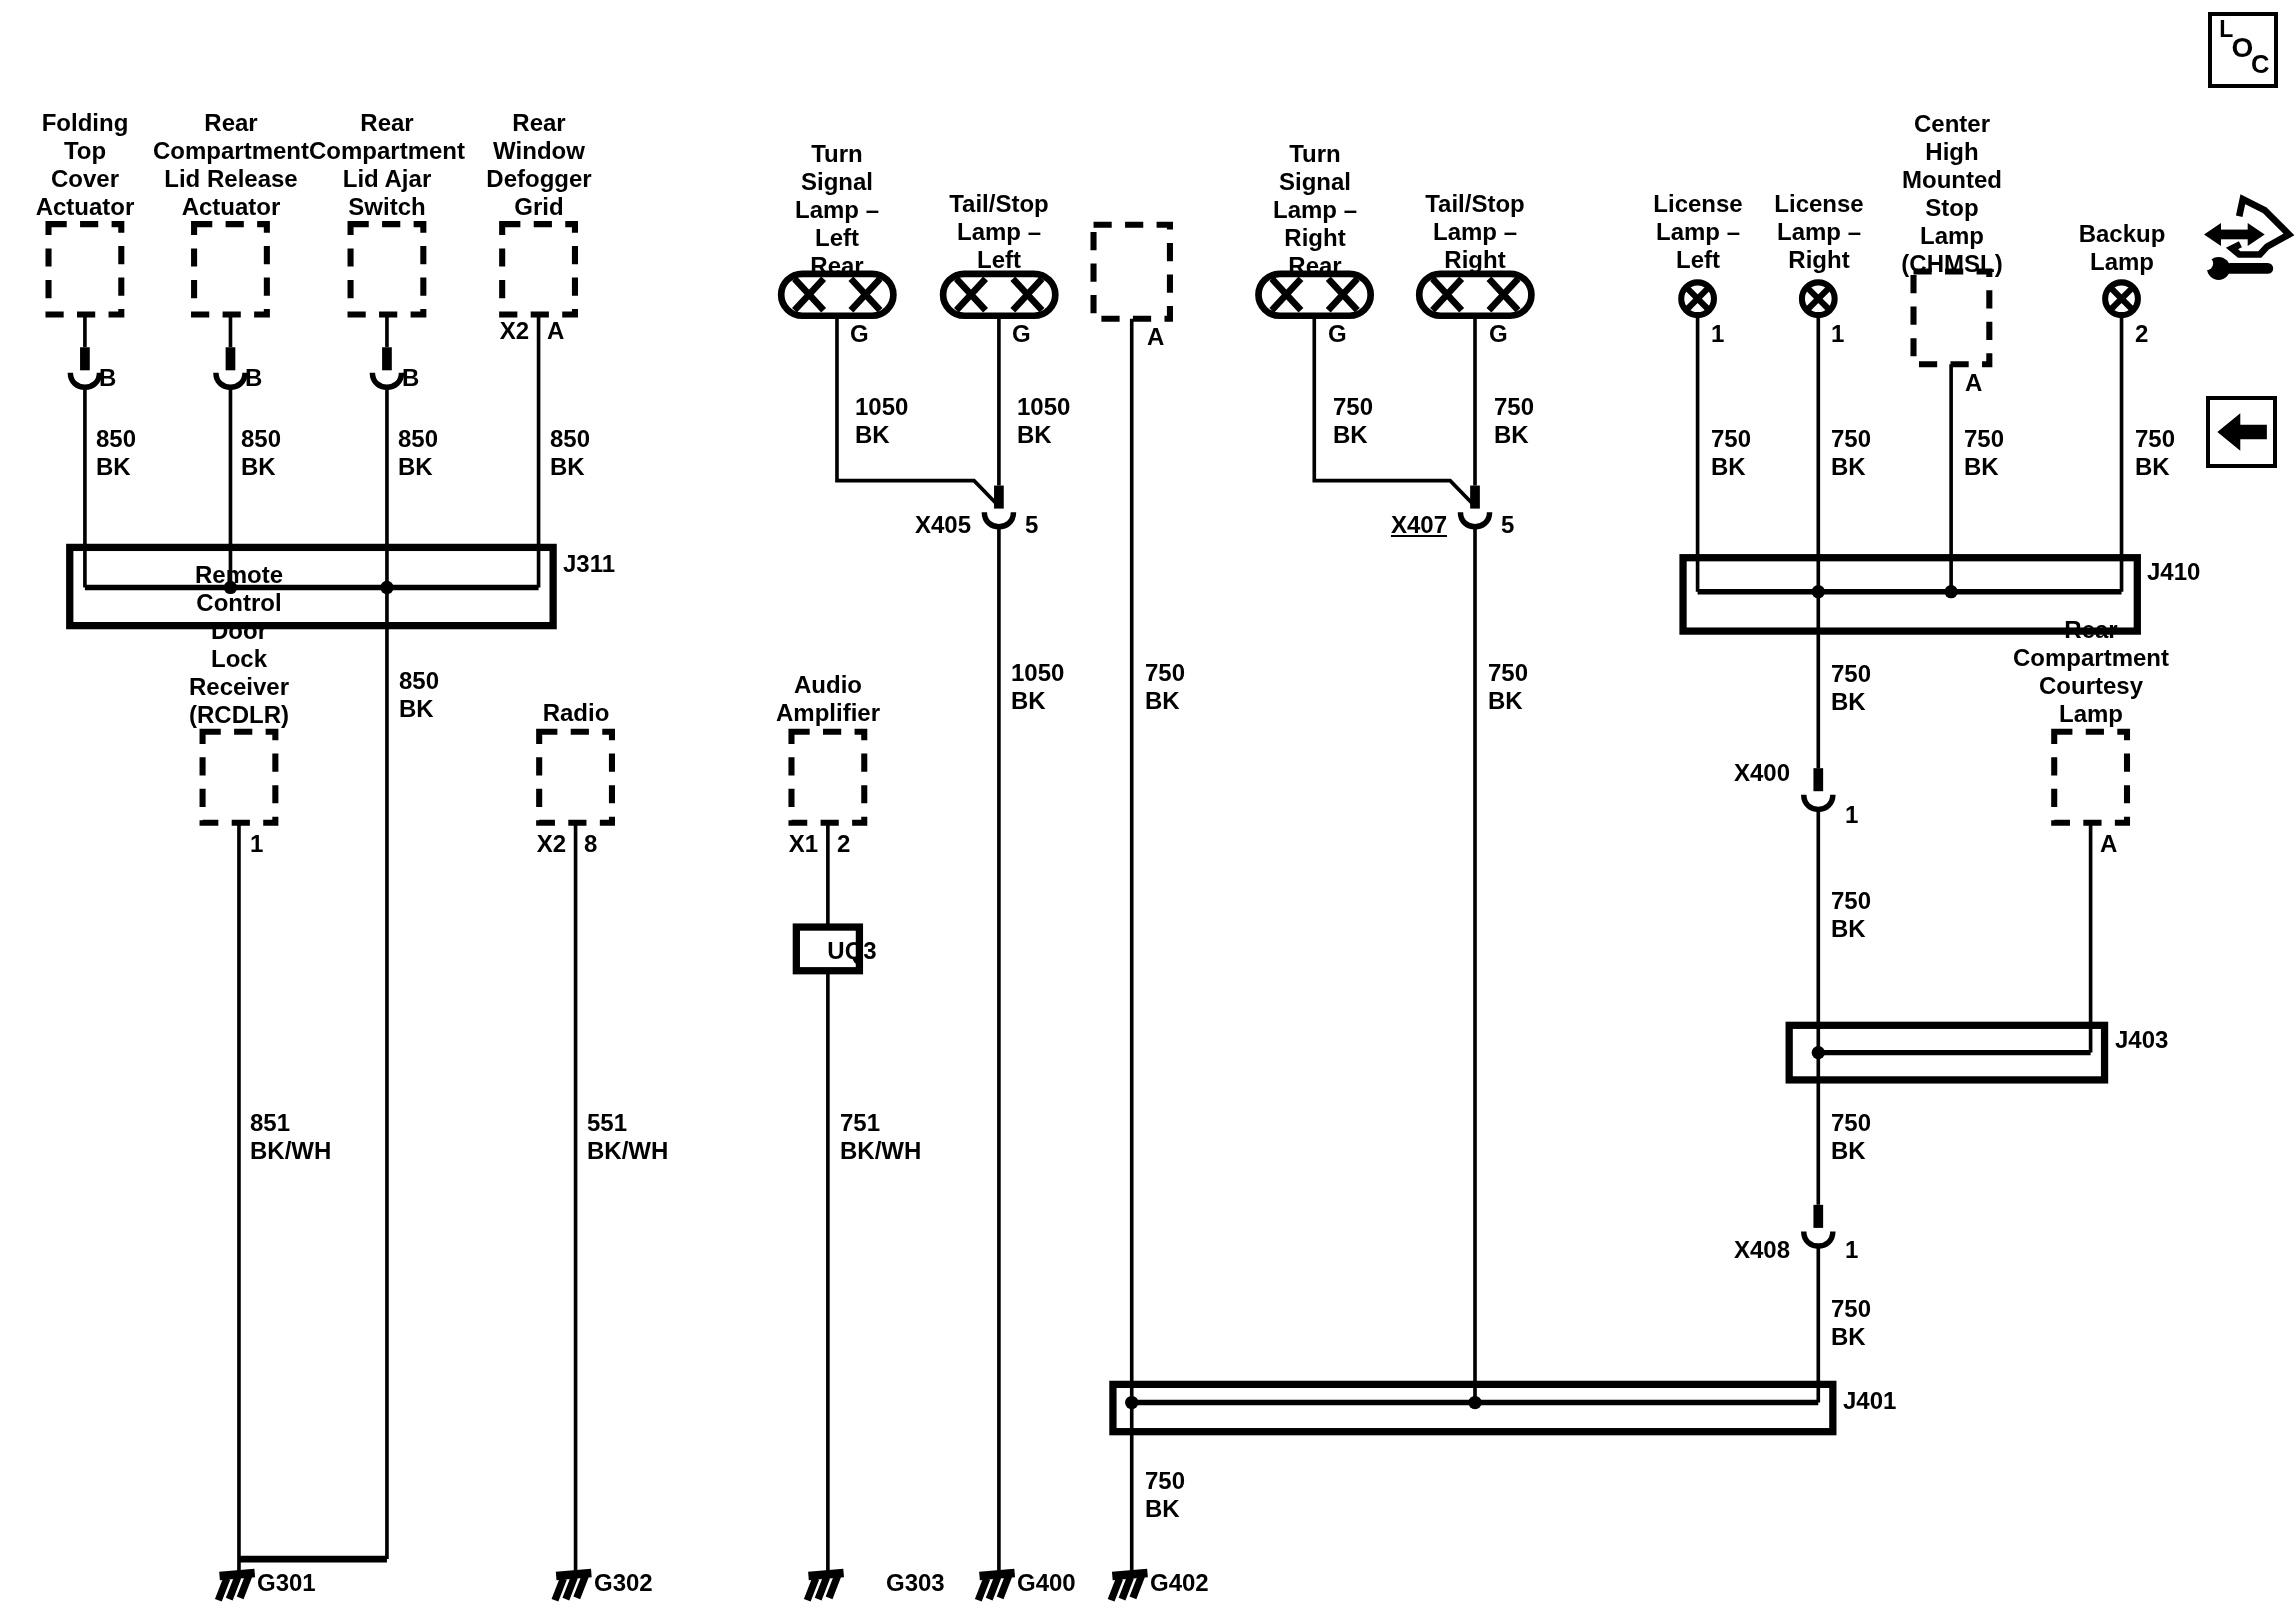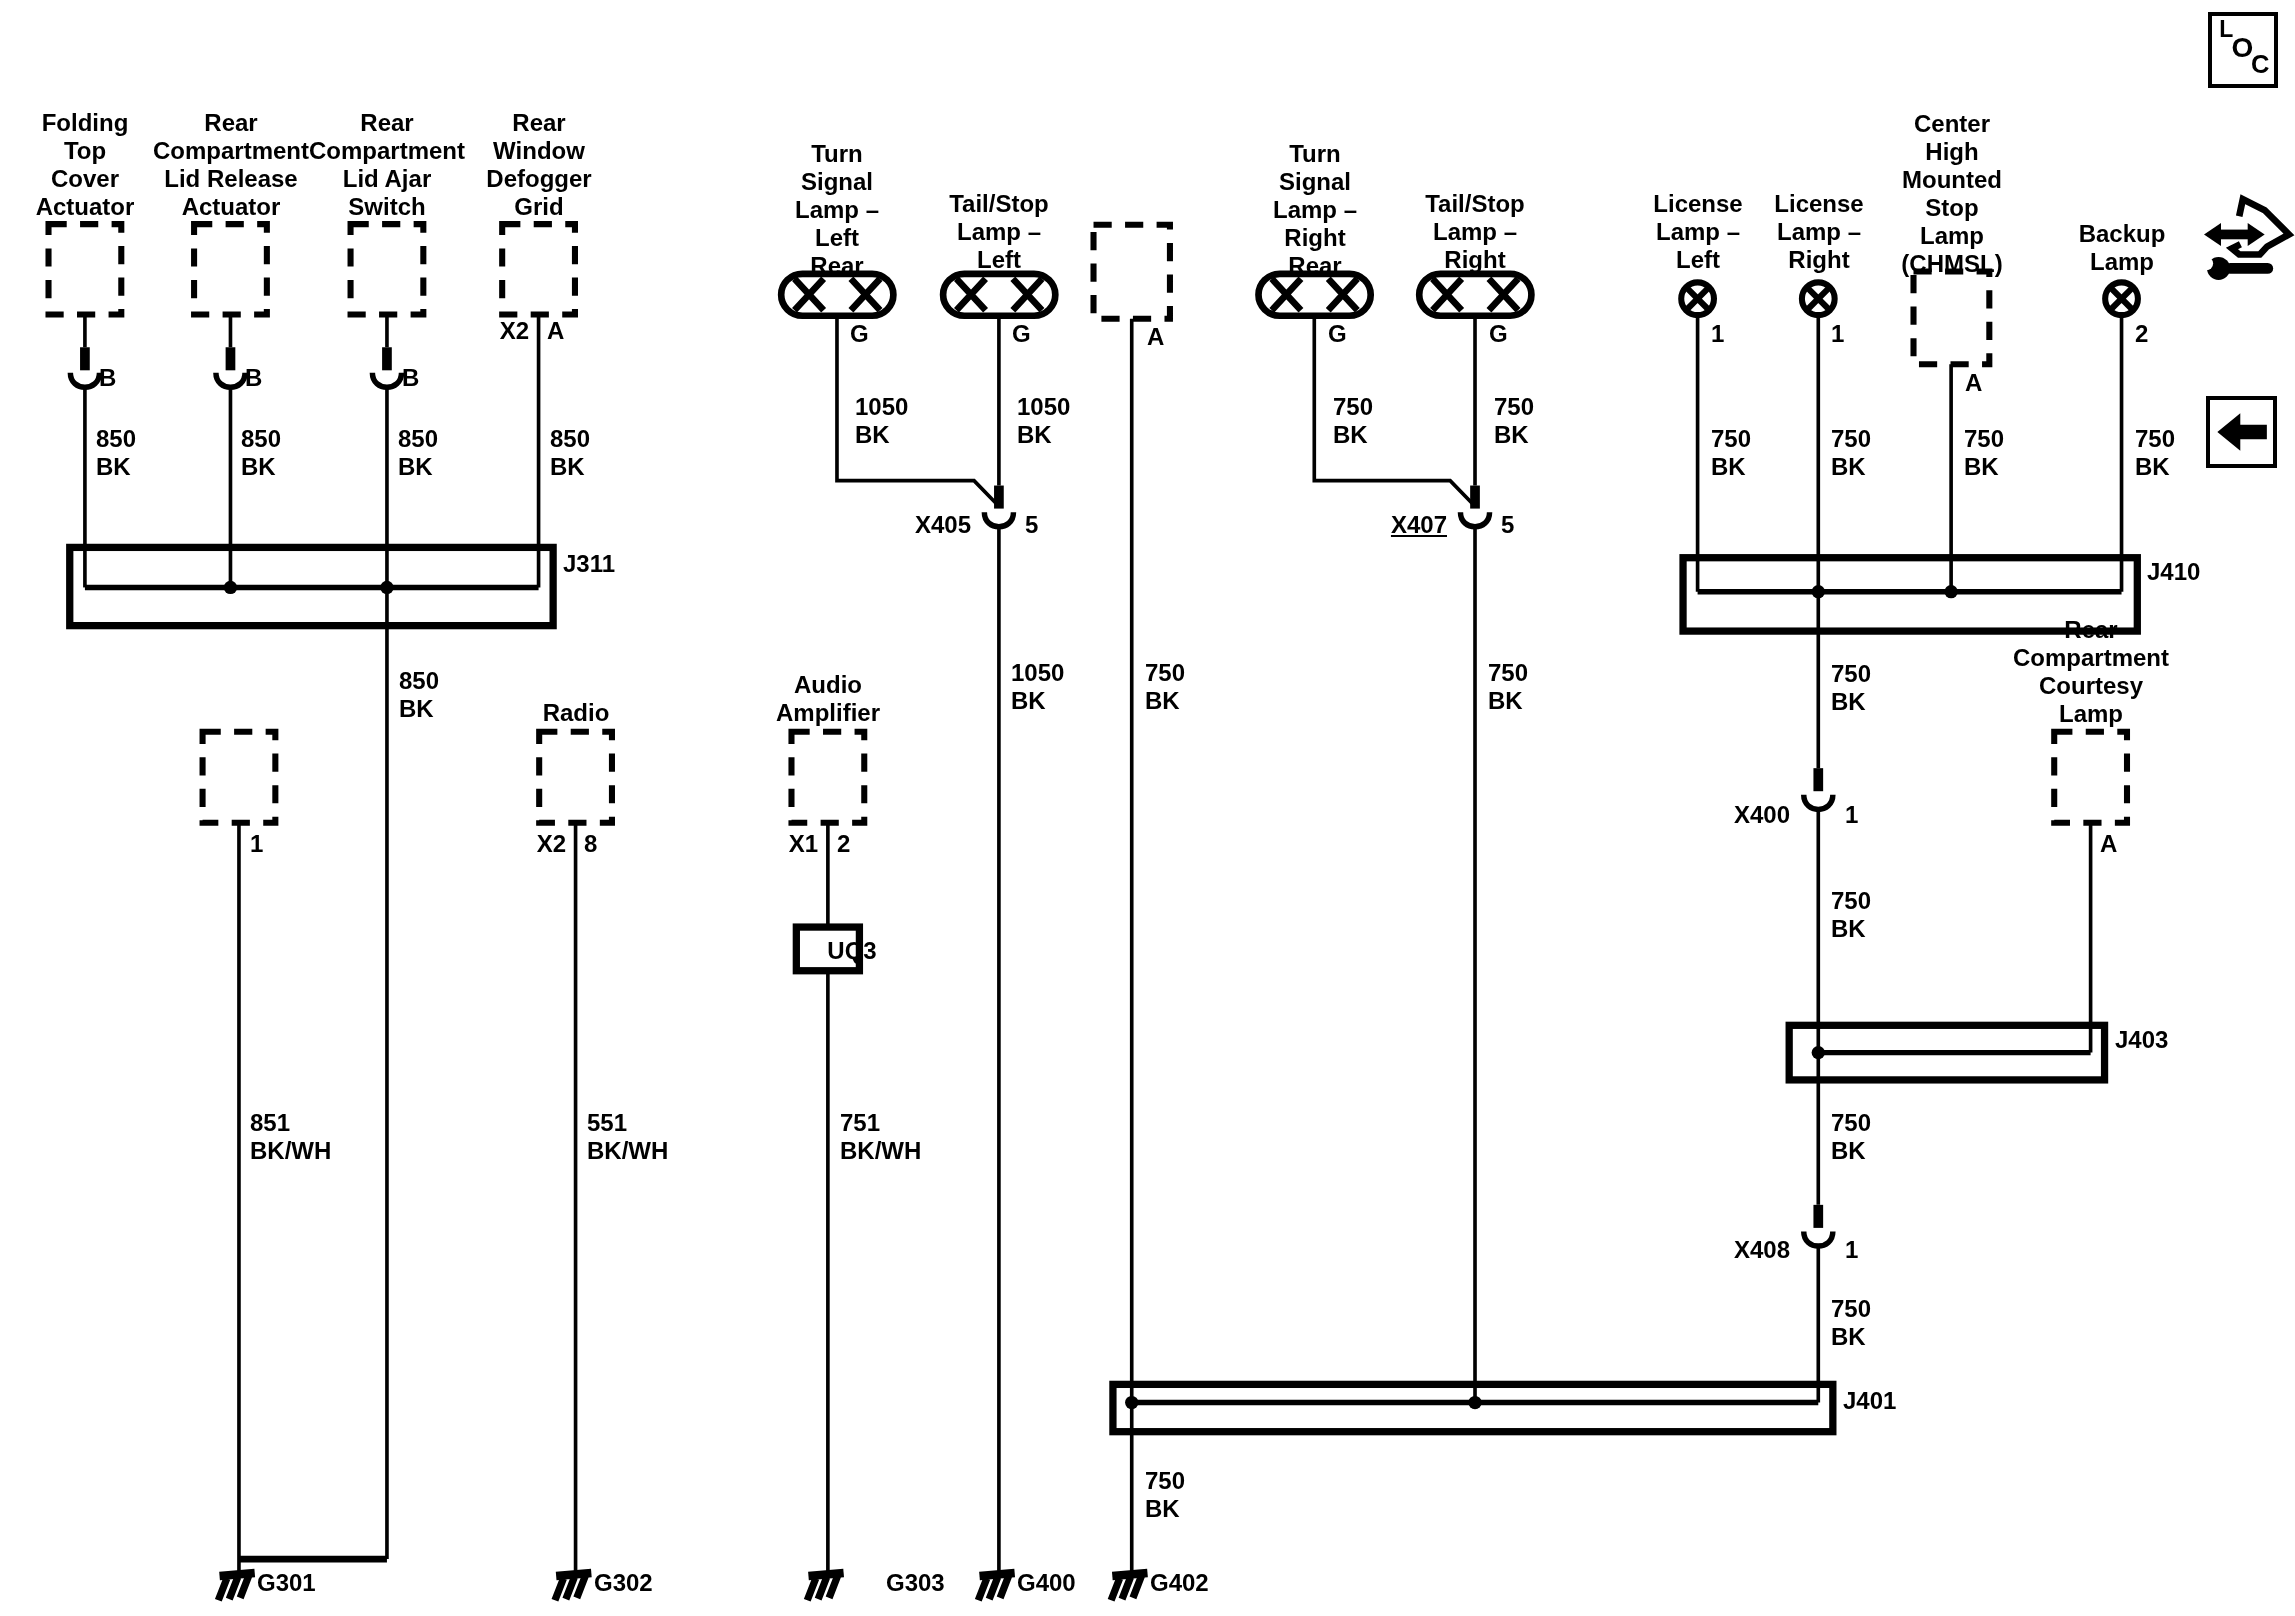--- a/index.html
+++ b/index.html
@@ -222,20 +222,26 @@
 Lid Release
 Actuator</div>
   <div class="lbl" style="left:387px;top:109px;">Rear
 Compartment
 Lid Ajar
 Switch</div>
   <div class="lbl" style="left:539px;top:109px;">Rear
 Window
 Defogger
 Grid</div>
+  <div class="lbl" style="left:239px;top:561px;">Remote
+Control
+Door
+Lock
+Receiver
+(RCDLR)</div>
   <div class="lbl" style="left:576px;top:699px;">Radio</div>
   <div class="lbl" style="left:828px;top:671px;">Audio
 Amplifier</div>
   <div class="lbl" style="left:837px;top:140px;">Turn
 Signal
 Lamp –
 Left
 Rear</div>
   <div class="lbl" style="left:999px;top:190px;">Tail/Stop
 Lamp –
@@ -339,21 +345,21 @@
 
   <div class="lbl-l" style="left:563px;top:550px;">J311</div>
   <div class="lbl-l" style="left:2147px;top:558px;">J410</div>
   <div class="lbl-l" style="left:2115px;top:1026px;">J403</div>
   <div class="lbl-l" style="left:1843px;top:1387px;">J401</div>
 
   <div class="lbl-r" style="left:971px;top:511px;">X405</div>
   <div class="lbl-l" style="left:1025px;top:511px;">5</div>
   <div class="lbl-r" style="left:1447px;top:511px;text-decoration:underline;">X407</div>
   <div class="lbl-l" style="left:1501px;top:511px;">5</div>
-  <div class="lbl-r" style="left:1790px;top:801px;">X400</div>
+  <div class="lbl-r" style="left:1790px;top:759px;">X400</div>
   <div class="lbl-l" style="left:1845px;top:801px;">1</div>
   <div class="lbl-r" style="left:1790px;top:1236px;">X408</div>
   <div class="lbl-l" style="left:1845px;top:1236px;">1</div>
 
   <div class="lbl-l" style="left:257px;top:1569px;">G301</div>
   <div class="lbl-l" style="left:594px;top:1569px;">G302</div>
   <div class="lbl-l" style="left:886px;top:1569px;">G303</div>
   <div class="lbl-l" style="left:1017px;top:1569px;text-align:right;">G400</div>
   <div class="lbl-l" style="left:1150px;top:1569px;">G402</div>
 

